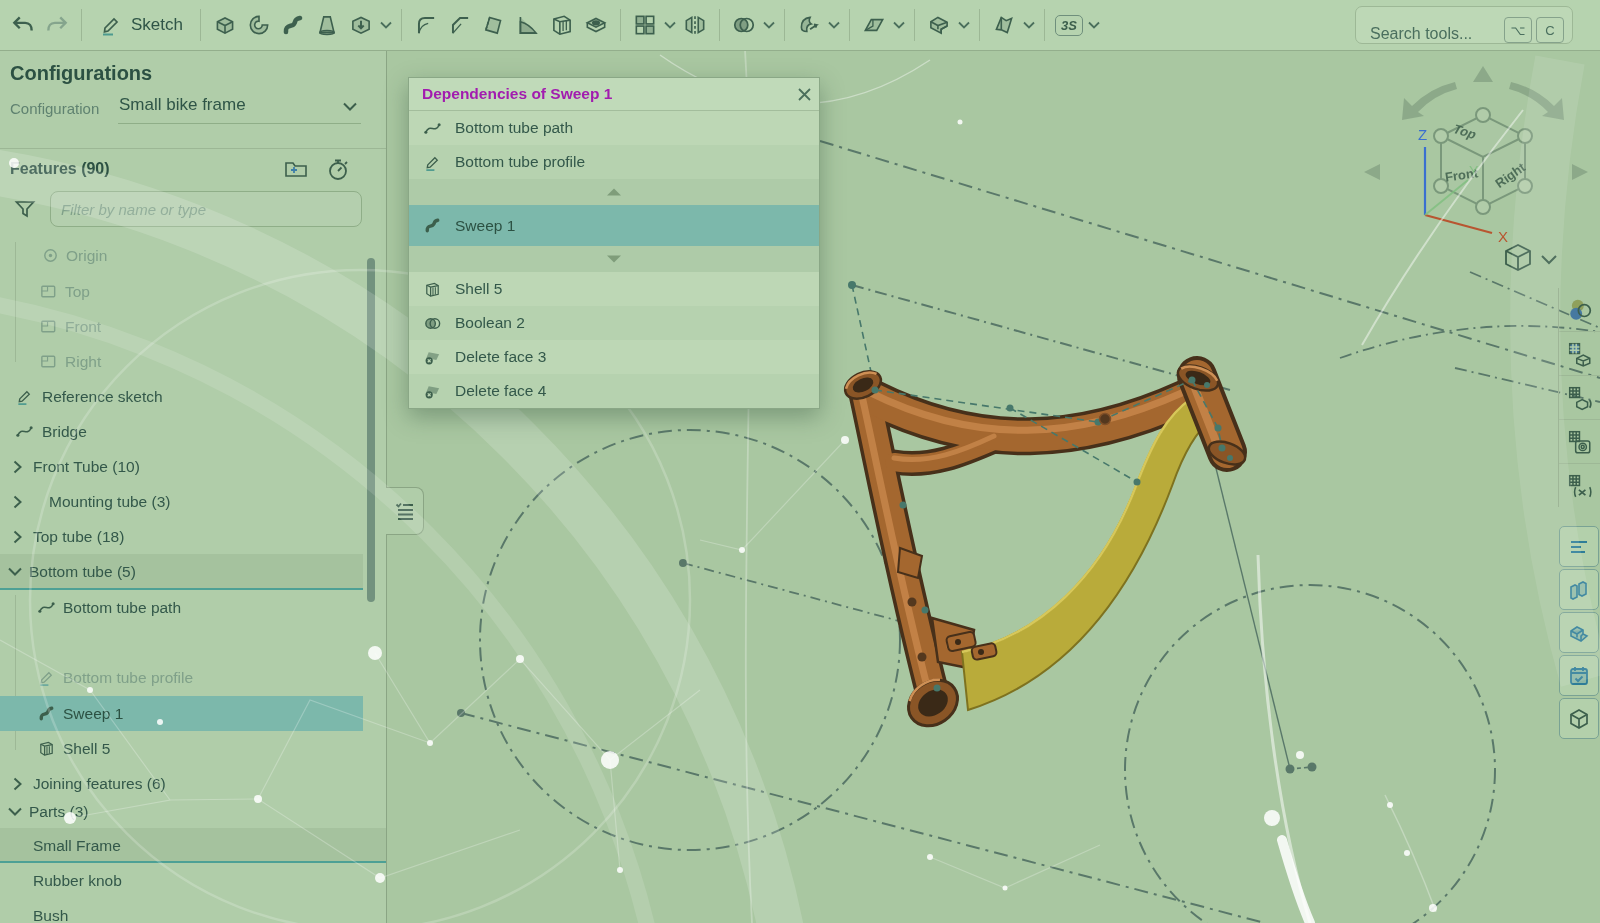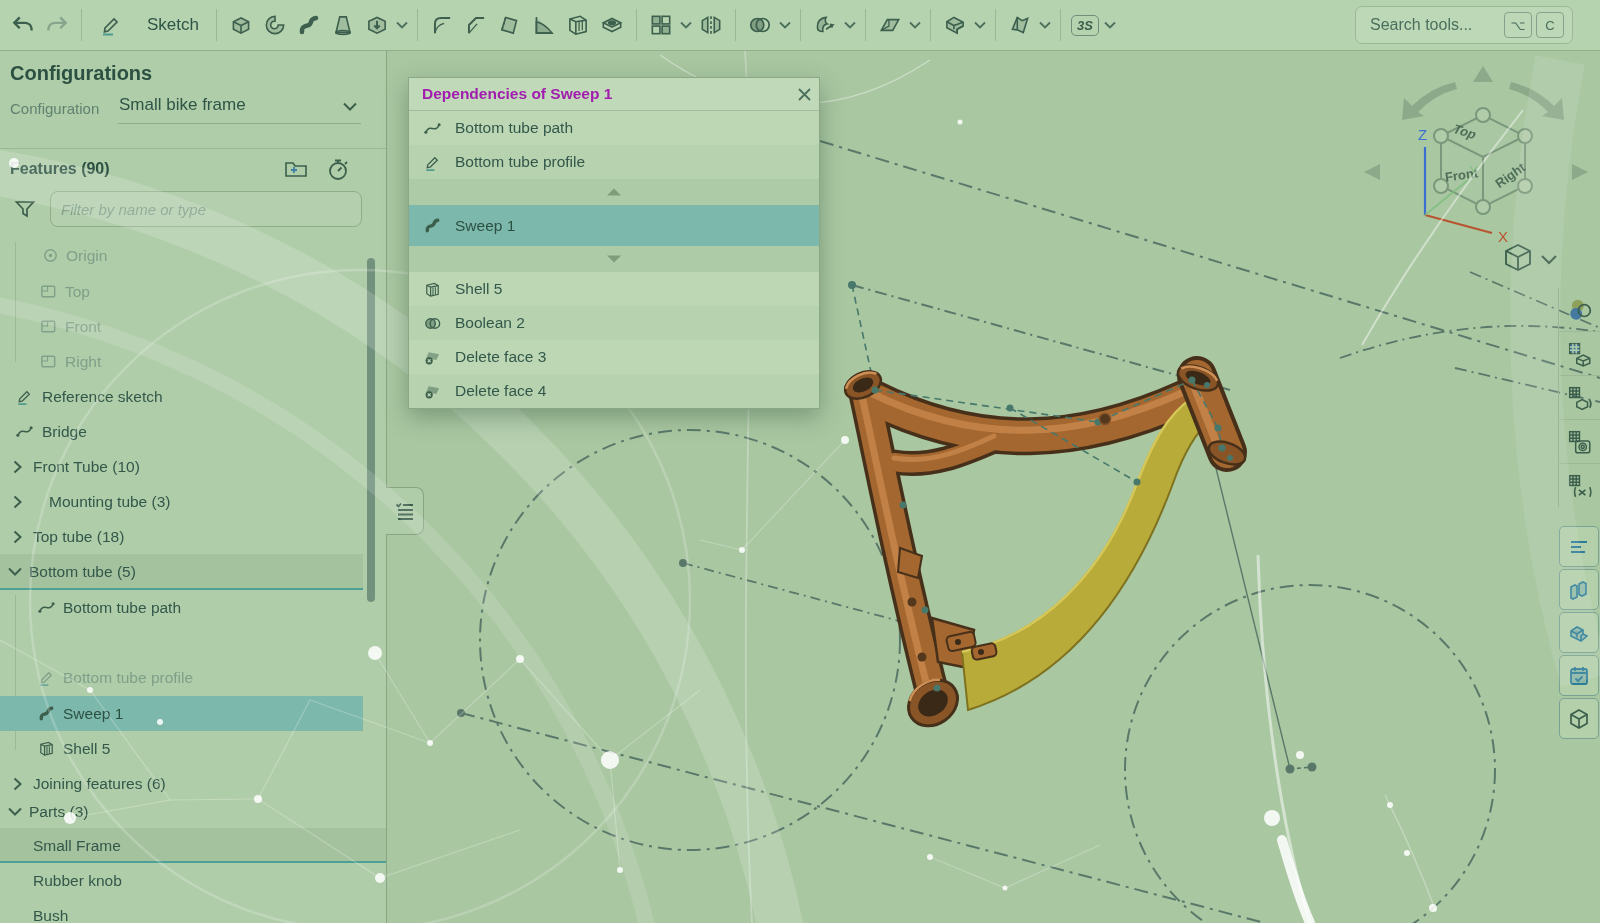--- a/index.html
+++ b/index.html
@@ -18,25 +18,25 @@
   #flyout-btn{position:absolute;left:386px;top:487px;width:37px;height:46px;z-index:2;
               background:#b0cda9;border:1px solid #8aa584;border-left:none;border-radius:0 8px 8px 0;
               display:flex;align-items:center;justify-content:center;}
   #popup{position:absolute;left:408px;top:77px;width:410px;z-index:6;background:#bad5b3;
          border:1px solid rgba(80,110,80,.45);box-shadow:0 8px 22px rgba(35,65,45,.35);}
   
   .tb-btn{width:34px;height:36px;display:flex;align-items:center;justify-content:center;flex:0 0 auto;color:#3d604e;font-style:italic;}
   .tb-btn svg{width:26px;height:26px}
   .tb-sep{width:1px;height:32px;background:#9cb795;margin:0 7px;flex:0 0 auto}
   .tb-chev{width:16px;height:36px;display:flex;align-items:center;justify-content:center;color:#4a6f5c;flex:0 0 auto}
-  .sketch-btn{display:flex;align-items:center;gap:24px;padding:0 10px;height:36px;color:#2f5547;font-size:17px;}
+  .sketch-btn{display:flex;align-items:center;gap:8px;padding:0 10px;height:36px;color:#2f5547;font-size:17px;}
   .disabled{color:#85a58d}
   .badge-3s{border:1.4px solid #6f8f7c;border-radius:5px;padding:2px 5px;font-size:13px;font-weight:bold;color:#3c5f4c}
   .search-box{margin-left:auto;margin-right:27px;width:218px;height:38px;border-radius:7px;
-              background:#bdd8b6;border:1px solid #9db896;display:flex;align-items:center;padding:0 8px;box-sizing:border-box}
+              background:#bdd8b6;border:1px solid #9db896;display:flex;align-items:flex-end;padding:0 8px;box-sizing:border-box}
   .search-box .ph{flex:1;color:#4a6f5e;font-size:16px;padding-left:6px}
   .key-badge{border:1.2px solid #85a28b;border-radius:4px;color:#4a6f5e;font-size:13px;
              min-width:20px;height:24px;display:flex;align-items:center;justify-content:center;margin-left:4px;padding:0 3px}
   
   .cfg-title{position:absolute;left:10px;top:12px;font-size:20px;font-weight:bold;color:#2c5143}
   .cfg-label{position:absolute;left:10px;top:50px;font-size:15px;color:#5f8270}
   .cfg-value{position:absolute;left:119px;top:45px;font-size:17px;color:#2f5547}
   .cfg-underline{position:absolute;left:118px;top:73px;width:243px;height:1px;background:#8fae88}
   .cfg-chev{position:absolute;left:343px;top:52px;color:#3c5f4c}
   .sec-divider{position:absolute;left:0;top:98px;width:386px;height:1px;background:#9cb795}

